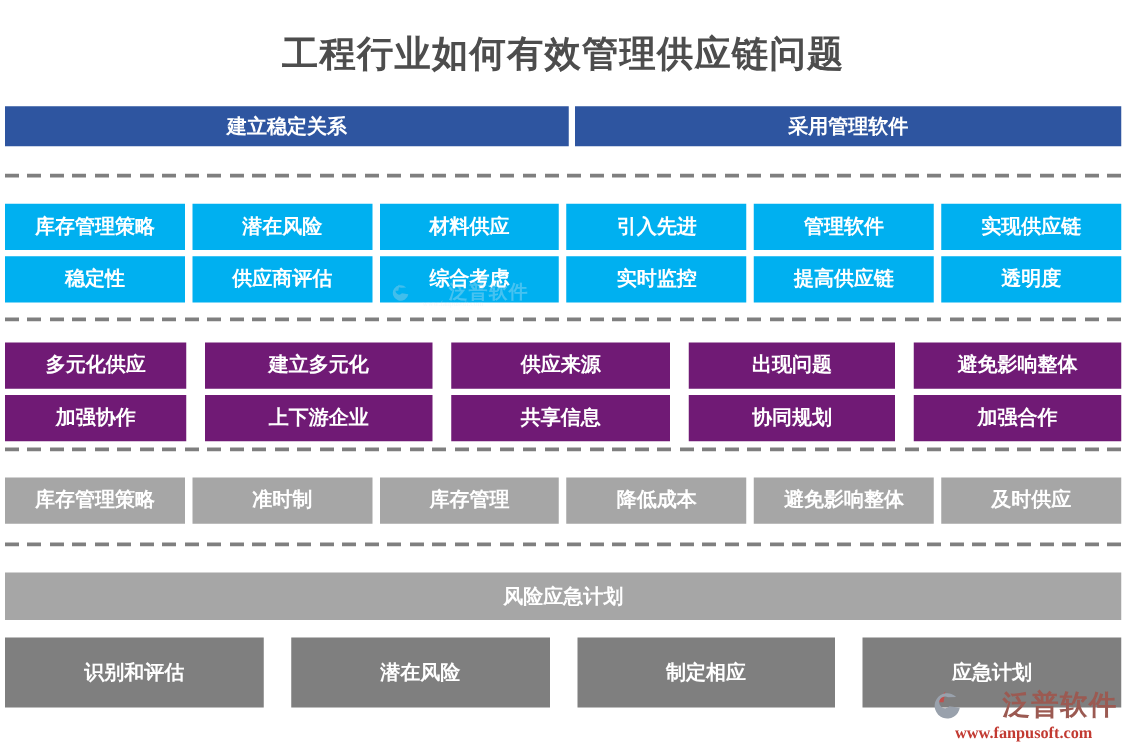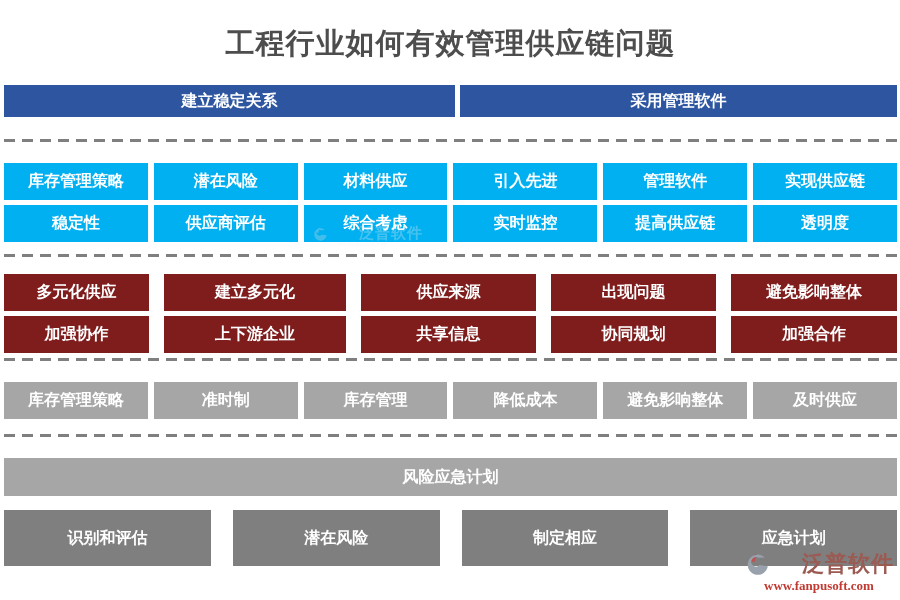--- a/index.html
+++ b/index.html
@@ -21,21 +21,21 @@
   .bar{
     height:32px;display:flex;align-items:center;justify-content:center;
     color:#fff;font-size:16px;font-weight:700;
   }
   .navy{background:#2e55a0;}
   .box{
     height:37px;display:flex;align-items:center;justify-content:center;
     color:#fff;font-size:16px;font-weight:700;white-space:nowrap;
   }
   .lb{background:#00b0f0;}
-  .mb{background:#7f1d1d;}
+  .mb{background:#701a75;}
   .lg{background:#a6a6a6;}
   .dg{background:#7f7f7f;}
   .g6{display:grid;grid-template-columns:repeat(6,1fr);gap:6px;}
   .g5{display:grid;grid-template-columns:145px 182px 175px 165px 166px;gap:15px;}
   .g4{display:grid;grid-template-columns:repeat(4,1fr);gap:22px;}
   .s1r1{top:163px}.s1r2{top:205px}
   .s2r1{top:274px}.s2r2{top:316px}
   .s3{top:382px}
   .s4bar{top:458px;height:38px;background:#a6a6a6;display:flex;align-items:center;justify-content:center;color:#fff;font-size:16px;font-weight:700;}
   .s4row{top:510px}

